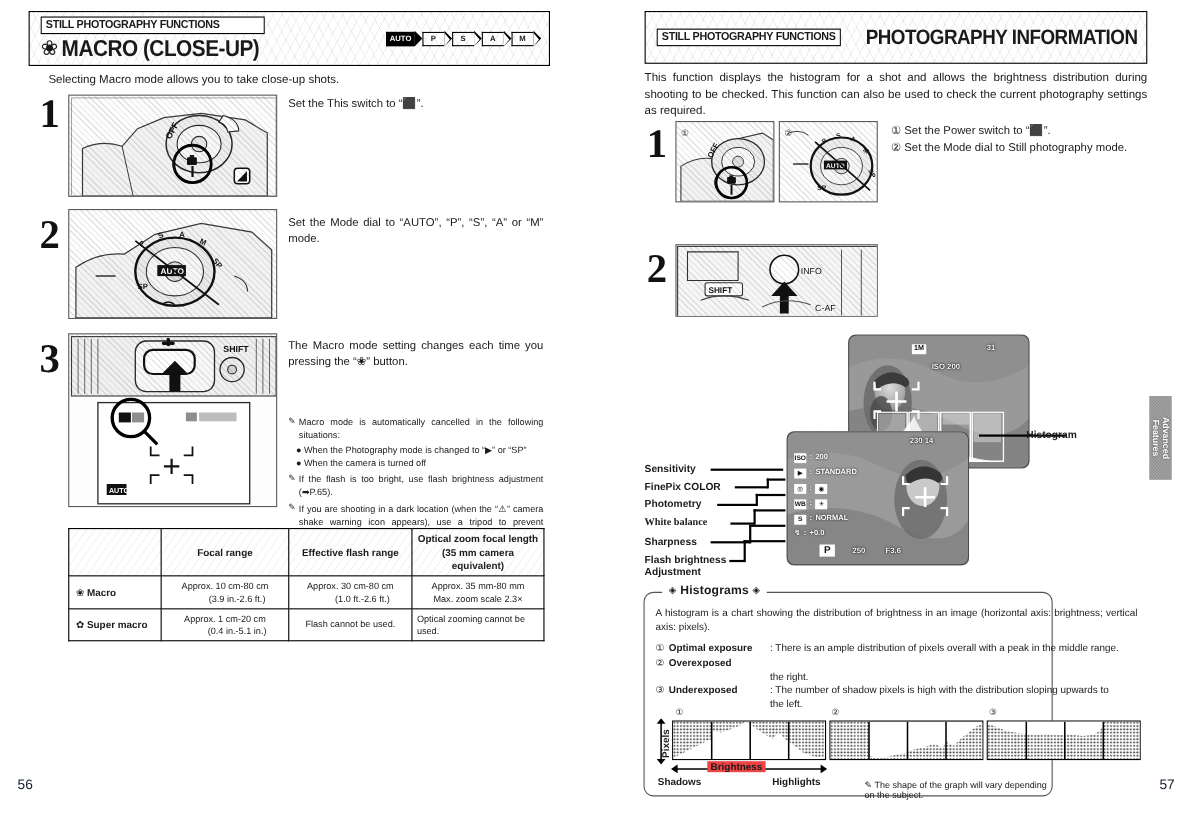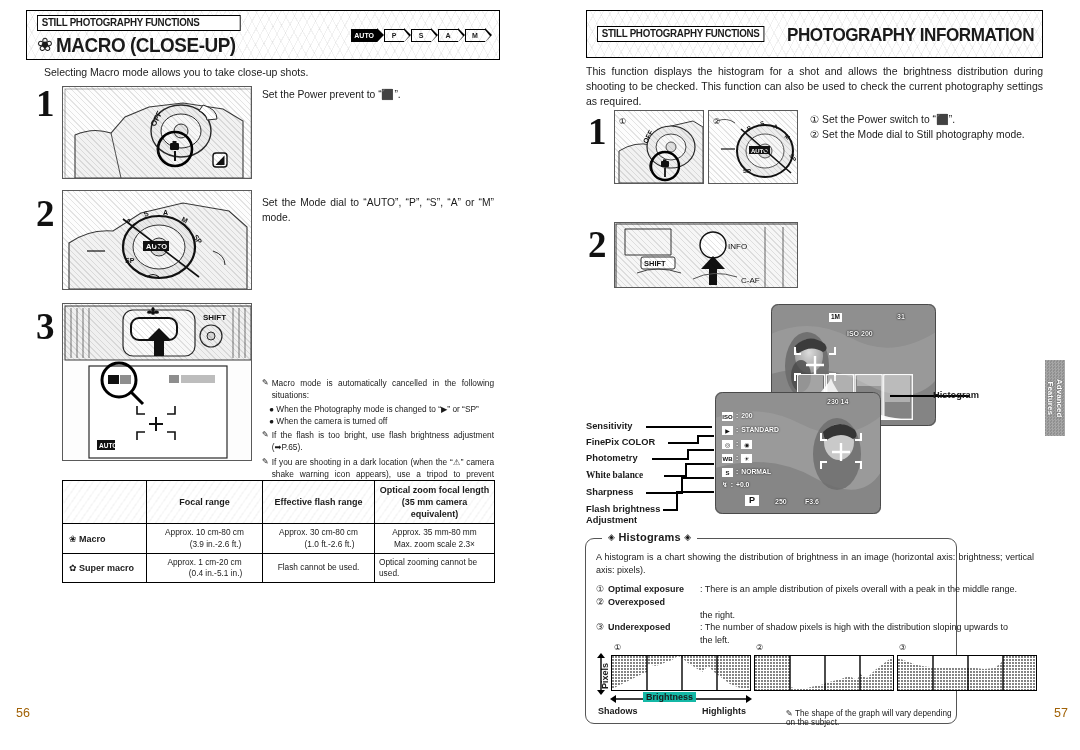--- a/index.html
+++ b/index.html
@@ -161,21 +161,21 @@
   .sidetab{
     position:absolute;background:#9b9b9b;
     background-image:repeating-conic-gradient(#a6a6a6 0% 25%, #8f8f8f 0% 50%);
     background-size:3px 3px;
     display:flex;align-items:center;justify-content:center;
   }
   .sidetab span{
     transform:rotate(90deg);white-space:nowrap;color:#fff;font-size:8px;font-weight:bold;
     line-height:1.15;text-align:center;text-shadow:0 0 2px rgba(0,0,0,.5);
   }
-  .pageno{position:absolute;font-size:12.5px;color:#a16207;}
+  .pageno{position:absolute;font-size:12.5px;color:#0f172a;}
 
   .circ-flower{font-size:9px;}
   svg{display:block;}
 </style>
 </head>
 <body>
 
 <div class="page page-left">
 
   <div class="banner" style="left:26px;top:10px;width:474px;height:50px;">
@@ -223,21 +223,21 @@
       <circle cx="112" cy="62" r="17" fill="none" stroke="#000" stroke-width="2.6"></circle>
       <rect x="107" y="56" width="9" height="7" rx="1.2" fill="#111"></rect>
       <rect x="109.5" y="54" width="4" height="2.4" fill="#111"></rect>
       <path d="M112 64 L112 74" stroke="#111" stroke-width="2"></path>
       <path d="M96 56 q-3 6 0 12" fill="none" stroke="#111" stroke-width="1.6"></path>
       <text x="92" y="40" font-family="Liberation Sans, sans-serif" font-size="8" font-weight="bold" fill="#111" transform="rotate(-62 92 40)">OFF</text>
       <rect x="150" y="66" width="14" height="14" rx="3" fill="#fff" stroke="#111" stroke-width="1.4"></rect>
       <path d="M152.5 78 L161.5 68.5 L161.5 78 Z" fill="#111"></path>
     </svg>
   </div>
-  <div class="steptext" style="left:262px;top:88px;width:232px;">Set the Power prevent to “⬛”.</div>
+  <div class="steptext" style="left:262px;top:88px;width:232px;">Set the This switch to “⬛”.</div>
 
   <div class="stepnum" style="left:36px;top:195px;">2</div>
   <div class="illu" style="left:62px;top:190px;width:190px;height:100px;">
     <div class="hatch"></div>
     <svg width="190" height="100" viewBox="0 0 190 100">
       <path d="M6 98 L6 52 Q26 38 50 40 L78 22 L120 12 L166 20 L184 36 L184 98 Z" fill="#f2f2f2" stroke="#3a3a3a" stroke-width="1.1"></path>
       <ellipse cx="96" cy="56" rx="36" ry="31" fill="#e9e9e9" stroke="#111" stroke-width="2.2"></ellipse>
       <ellipse cx="96" cy="56" rx="26" ry="22" fill="#f6f6f6" stroke="#333" stroke-width="1"></ellipse>
       <circle cx="96" cy="56" r="9" fill="#dcdcdc" stroke="#333" stroke-width="1"></circle>
       <rect x="80" y="50" width="26" height="10" fill="#111"></rect>
@@ -299,20 +299,21 @@
         <path d="M82 110 h-8 v-8"></path>
           <path d="M104 110 h8 v-8"></path>
         <path d="M82 128 h-8 v8"></path>
           <path d="M104 128 h8 v8"></path>
       </g>
       <path d="M93 113 v14 M86 120 h14" stroke="#111" stroke-width="2"></path>
       <rect x="34" y="136" width="18" height="10" fill="#111"></rect>
       <text x="36" y="144" font-size="6.5" font-weight="bold" fill="#fff" font-family="Liberation Sans, sans-serif">AUTO</text>
     </svg>
   </div>
+  <div class="steptext just" style="left:262px;top:308px;width:232px;">The Macro mode setting changes each time you pressing the “❀” button.</div>
 
   <div class="notes" style="left:262px;top:377px;width:232px;">
     <div class="note-row">
       <span class="note-ico">✎</span>
       <span class="note-body">Macro mode is automatically cancelled in the following situations:</span>
     </div>
     <div class="note-sub">
       <span>●</span>
       <span>When the Photography mode is changed to “▶” or “SP”</span>
     </div>
@@ -700,21 +701,21 @@
     <svg style="position:absolute;left:10px;top:114px;" width="10" height="42">
       <path d="M5 2 V40" stroke="#000" stroke-width="1.4"></path>
       <path d="M1 5 L5 0 L9 5 Z" fill="#000"></path>
         <path d="M1 37 L5 42 L9 37 Z" fill="#000"></path>
     </svg>
     <svg style="position:absolute;left:24px;top:155px;" width="142" height="10">
       <path d="M3 5 H139" stroke="#000" stroke-width="1.4"></path>
       <path d="M6 1 L0 5 L6 9 Z" fill="#000"></path>
         <path d="M136 1 L142 5 L136 9 Z" fill="#000"></path>
     </svg>
-    <div class="axis-lbl" style="left:57px;top:153px;background:#14b8a6;padding:0 3px;">Brightness</div>
+    <div class="axis-lbl" style="left:57px;top:153px;background:#ef4444;padding:0 3px;">Brightness</div>
     <div class="axis-lbl" style="left:12px;top:167px;">Shadows</div>
     <div class="axis-lbl" style="left:116px;top:167px;">Highlights</div>
 
     <div class="footnote" style="left:200px;top:169px;">
       <span>✎</span>
       <span>The shape of the graph will vary depending on the subject.</span>
     </div>
   </div>
 
   <div class="sidetab" style="left:505px;top:360px;width:20px;height:76px;">

